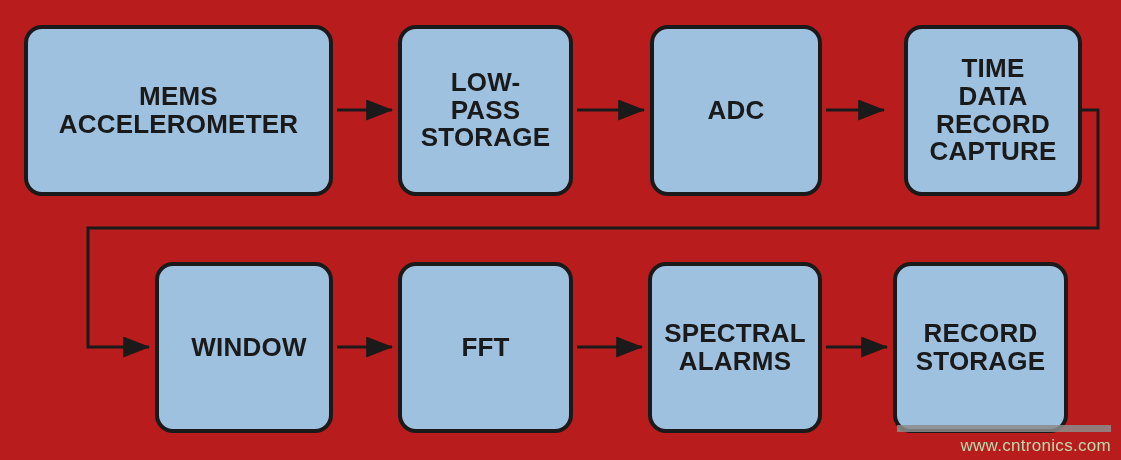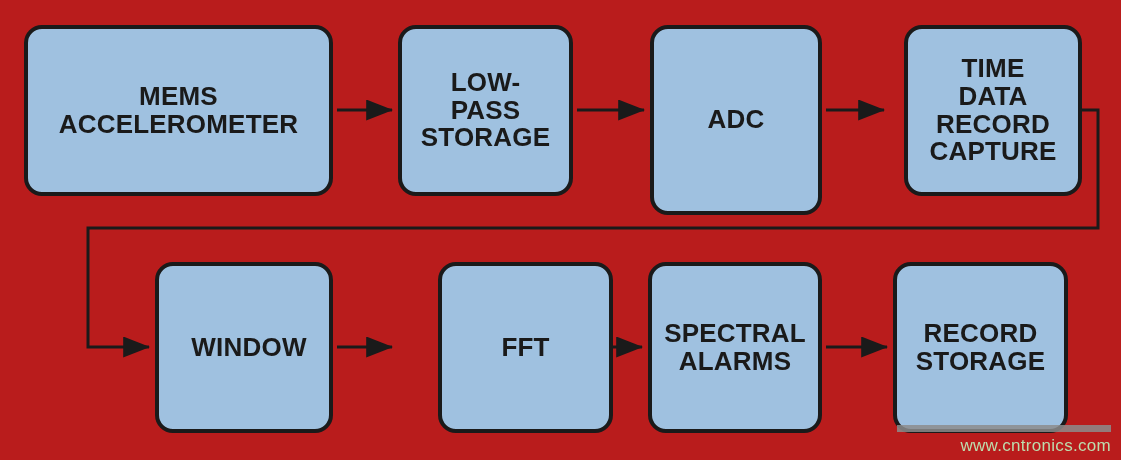--- a/index.html
+++ b/index.html
@@ -97,36 +97,36 @@
     <span class="node-label">MEMS
 ACCELEROMETER</span>
   </div>
 
   <div class="node" style="left:398px; top:25px; width:175px; height:171px;">
     <span class="node-label">LOW-
 PASS
 STORAGE</span>
   </div>
 
-  <div class="node" style="left:650px; top:25px; width:172px; height:190px;text-align:right;">
+  <div class="node" style="left:650px; top:25px; width:172px; height:171px;text-align:right;">
     <span class="node-label">ADC</span>
   </div>
 
   <div class="node" style="left:856px; top:25px; width:178px; height:171px;margin-left:48px;">
     <span class="node-label">TIME
 DATA
 RECORD
 CAPTURE</span>
   </div>
 
   <div class="node" style="left:155px; top:262px; width:178px; height:171px;padding-left:16px;">
     <span class="node-label">WINDOW</span>
   </div>
 
-  <div class="node" style="left:398px; top:262px; width:175px; height:171px;margin-left:40px;">
+  <div class="node" style="left:398px; top:262px; width:175px; height:171px;">
     <span class="node-label">FFT</span>
   </div>
 
   <div class="node" style="left:648px; top:262px; width:174px; height:171px;">
     <span class="node-label">SPECTRAL
 ALARMS</span>
   </div>
 
   <div class="node" style="left:893px; top:262px; width:175px; height:171px;">
     <span class="node-label">RECORD

